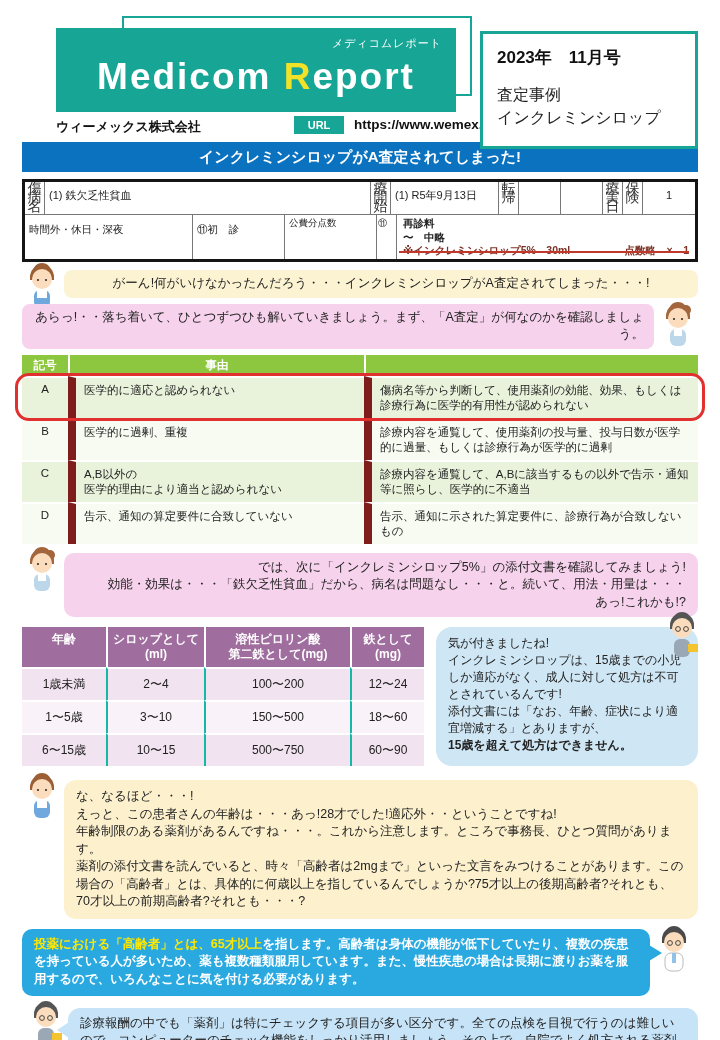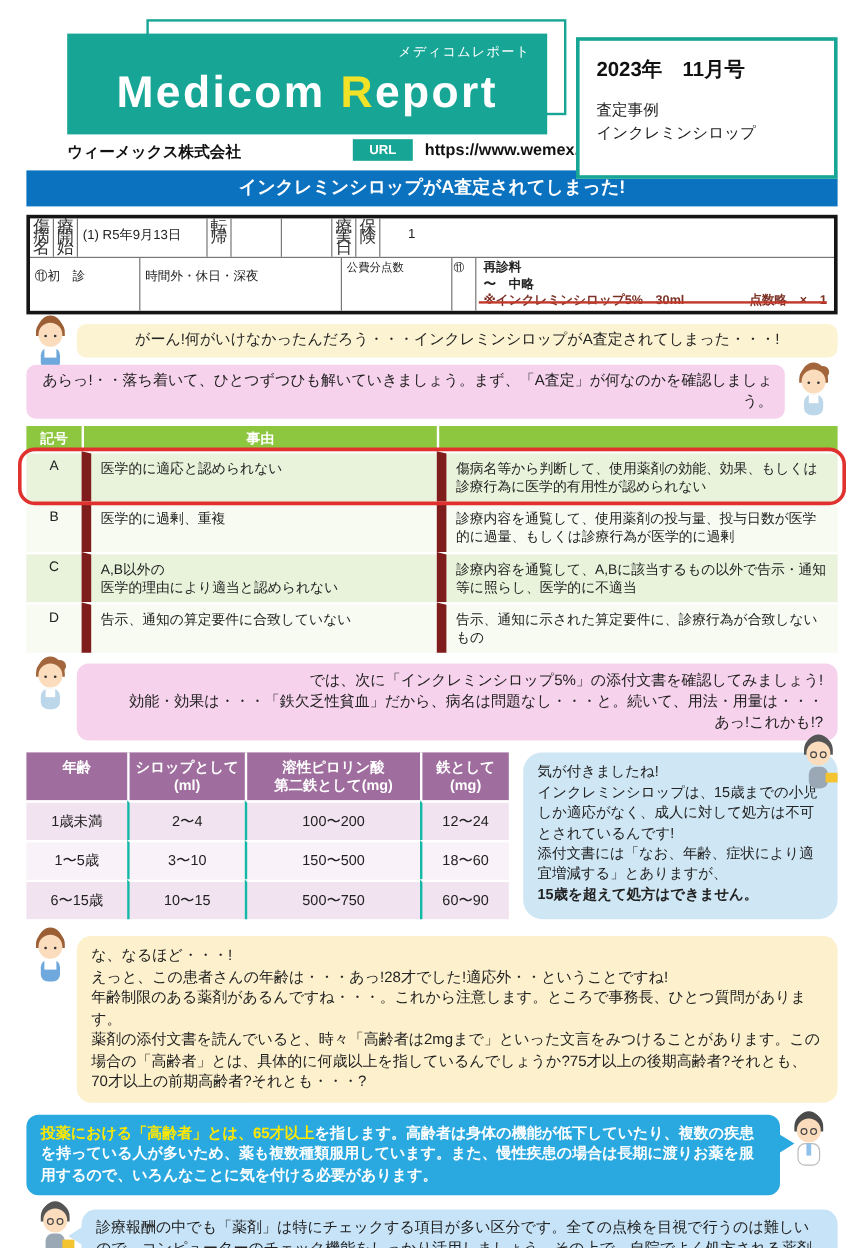--- a/index.html
+++ b/index.html
@@ -22,21 +22,21 @@
   .logo-main .logo-r { color: #f2e227; }
   .company { position: absolute; left: 34px; top: 104px; font-size: 13px; font-weight: bold; color: #111; }
   .url-badge { position: absolute; left: 272px; top: 102px; width: 50px; height: 18px;
     background: #17a695; color: #fff; font-size: 11px; font-weight: bold;
     text-align: center; line-height: 18px; }
   .url-text { position: absolute; left: 332px; top: 103px; font-size: 13.5px; font-weight: bold;
     color: #111; text-decoration: none; }
   .issue-box { position: absolute; right: 0; top: 17px; width: 218px; height: 118px;
     border: 3px solid #17a695; background: #fff; padding: 12px 14px; }
   .issue-title { font-size: 17px; font-weight: bold; color: #111; margin-bottom: 14px; }
-  .issue-cat, .issue-topic { font-size: 13px; color: #222; line-height: 1.45; }
+  .issue-cat, .issue-topic { font-size: 16px; color: #222; line-height: 1.45; }
 
   
   .banner { margin-top: 6px; height: 30px; background: #0b72c0; color: #fff;
     font-size: 15px; font-weight: bold; text-align: center; line-height: 30px; }
 
   
   .record { margin-top: 7px; border: 3px solid #151515; background: #fff; font-size: 10.5px; }
   .rc-row { display: flex; align-items: stretch; }
   .rc-row.r1 { height: 33px; border-bottom: 1px solid #777; }
   .rc-row.r2 { height: 44px; }
@@ -179,32 +179,33 @@
       <div class="issue-cat">査定事例</div>
       <div class="issue-topic">インクレミンシロップ</div>
     </div>
   </div>
 
   <div class="banner">インクレミンシロップがA査定されてしまった!</div>
 
   <div class="record">
     <div class="rc-row r1">
       <div class="vlabel">傷病名</div>
+      <div class="rc-cell disease">(1) 鉄欠乏性貧血</div>
       <div class="vlabel">療開始</div>
       <div class="rc-cell rdate">(1) R5年9月13日</div>
       <div class="vlabel">転帰</div>
       <div class="rc-cell rempty1"></div>
       <div class="rc-cell rempty2"></div>
       <div class="vlabel">療実日</div>
       <div class="vlabel">保険</div>
       <div class="rc-cell rins">1</div>
     </div>
     <div class="rc-row r2">
+      <div class="rc-cell c2">時間外・休日・深夜</div>
       <div class="rc-cell c1">⑪初　診</div>
-      <div class="rc-cell c2">時間外・休日・深夜</div>
       <div class="rc-cell c3">公費分点数</div>
       <div class="rc-cell c4">⑪</div>
       <div class="rc-cell cdetail">
         <div>再診料</div>
         <div>〜　中略</div>
         <div class="struck">
           <span>※インクレミンシロップ5%　30ml</span>
           <span>点数略　×　1</span>
           <div class="redline"></div>
         </div>

